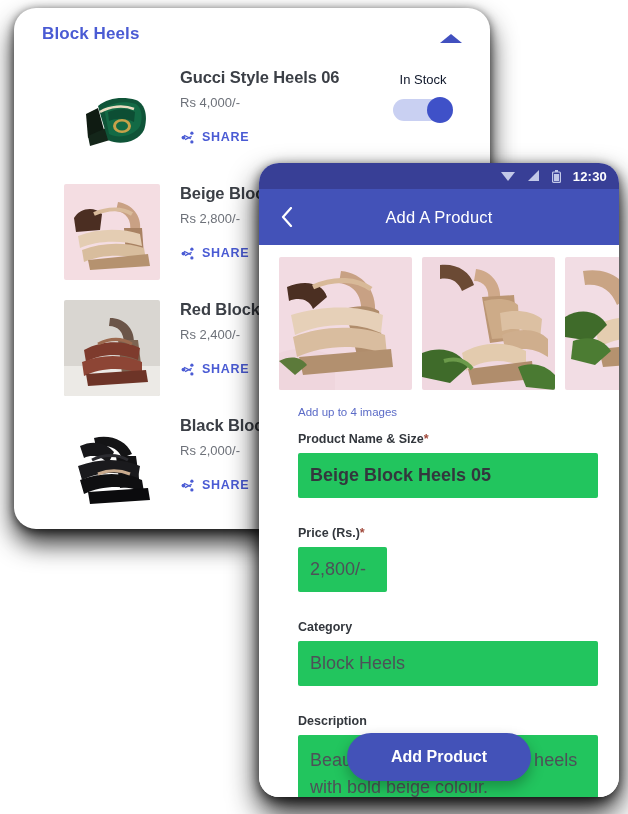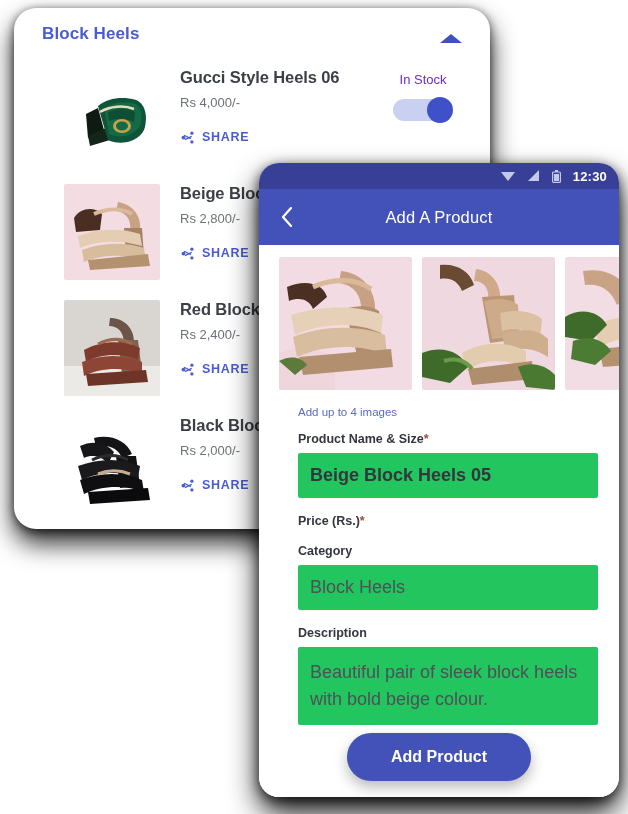--- a/index.html
+++ b/index.html
@@ -107,21 +107,21 @@
 
   .stock-wrap {
     position: absolute;
     right: 28px;
     top: 12px;
     text-align: center;
     width: 78px;
   }
   .stock-label {
     font-size: 13px;
-    color: #6d28d9;
+    color: #0f172a;
     margin-bottom: 10px;
   }
   .toggle {
     position: relative;
     width: 60px;
     height: 26px;
     margin: 0 auto;
     cursor: pointer;
   }
   .toggle-track {
@@ -218,21 +218,21 @@
   .form {
     padding: 16px 21px 0 39px;
   }
   .images-hint {
     font-size: 11.5px;
     color: #5b6bc7;
     margin-bottom: 14px;
     cursor: pointer;
     width: max-content;
   }
-  .field { margin-bottom: 16px; }
+  .field { margin-bottom: 28px; }
   .field-label {
     font-size: 12.5px;
     font-weight: bold;
     color: #33373d;
     margin-bottom: 7px;
   }
   .req { color: #a14a3c; }
   .field-input {
     background: #22c55e;
     border: none;
@@ -490,20 +490,21 @@
 
         <div class="images-hint">Add up to 4 images</div>
 
         <div class="field">
           <div class="field-label"><span>Product Name &amp; Size</span><span class="req">*</span></div>
           <input class="field-input input-full input-filled" value="Beige Block Heels 05" style="">
         </div>
 
         <div class="field">
           <div class="field-label"><span>Price (Rs.)</span><span class="req">*</span></div>
+          <input class="field-input input-short" value="2,800/-" style="">
         </div>
 
         <div class="field">
           <div class="field-label"><span>Category</span></div>
           <input class="field-input input-full" value="Block Heels" style="">
         </div>
 
         <div class="field">
           <div class="field-label"><span>Description</span></div>
           <textarea class="field-input textarea" style="">Beautiful pair of sleek block heels with bold beige colour.</textarea>

